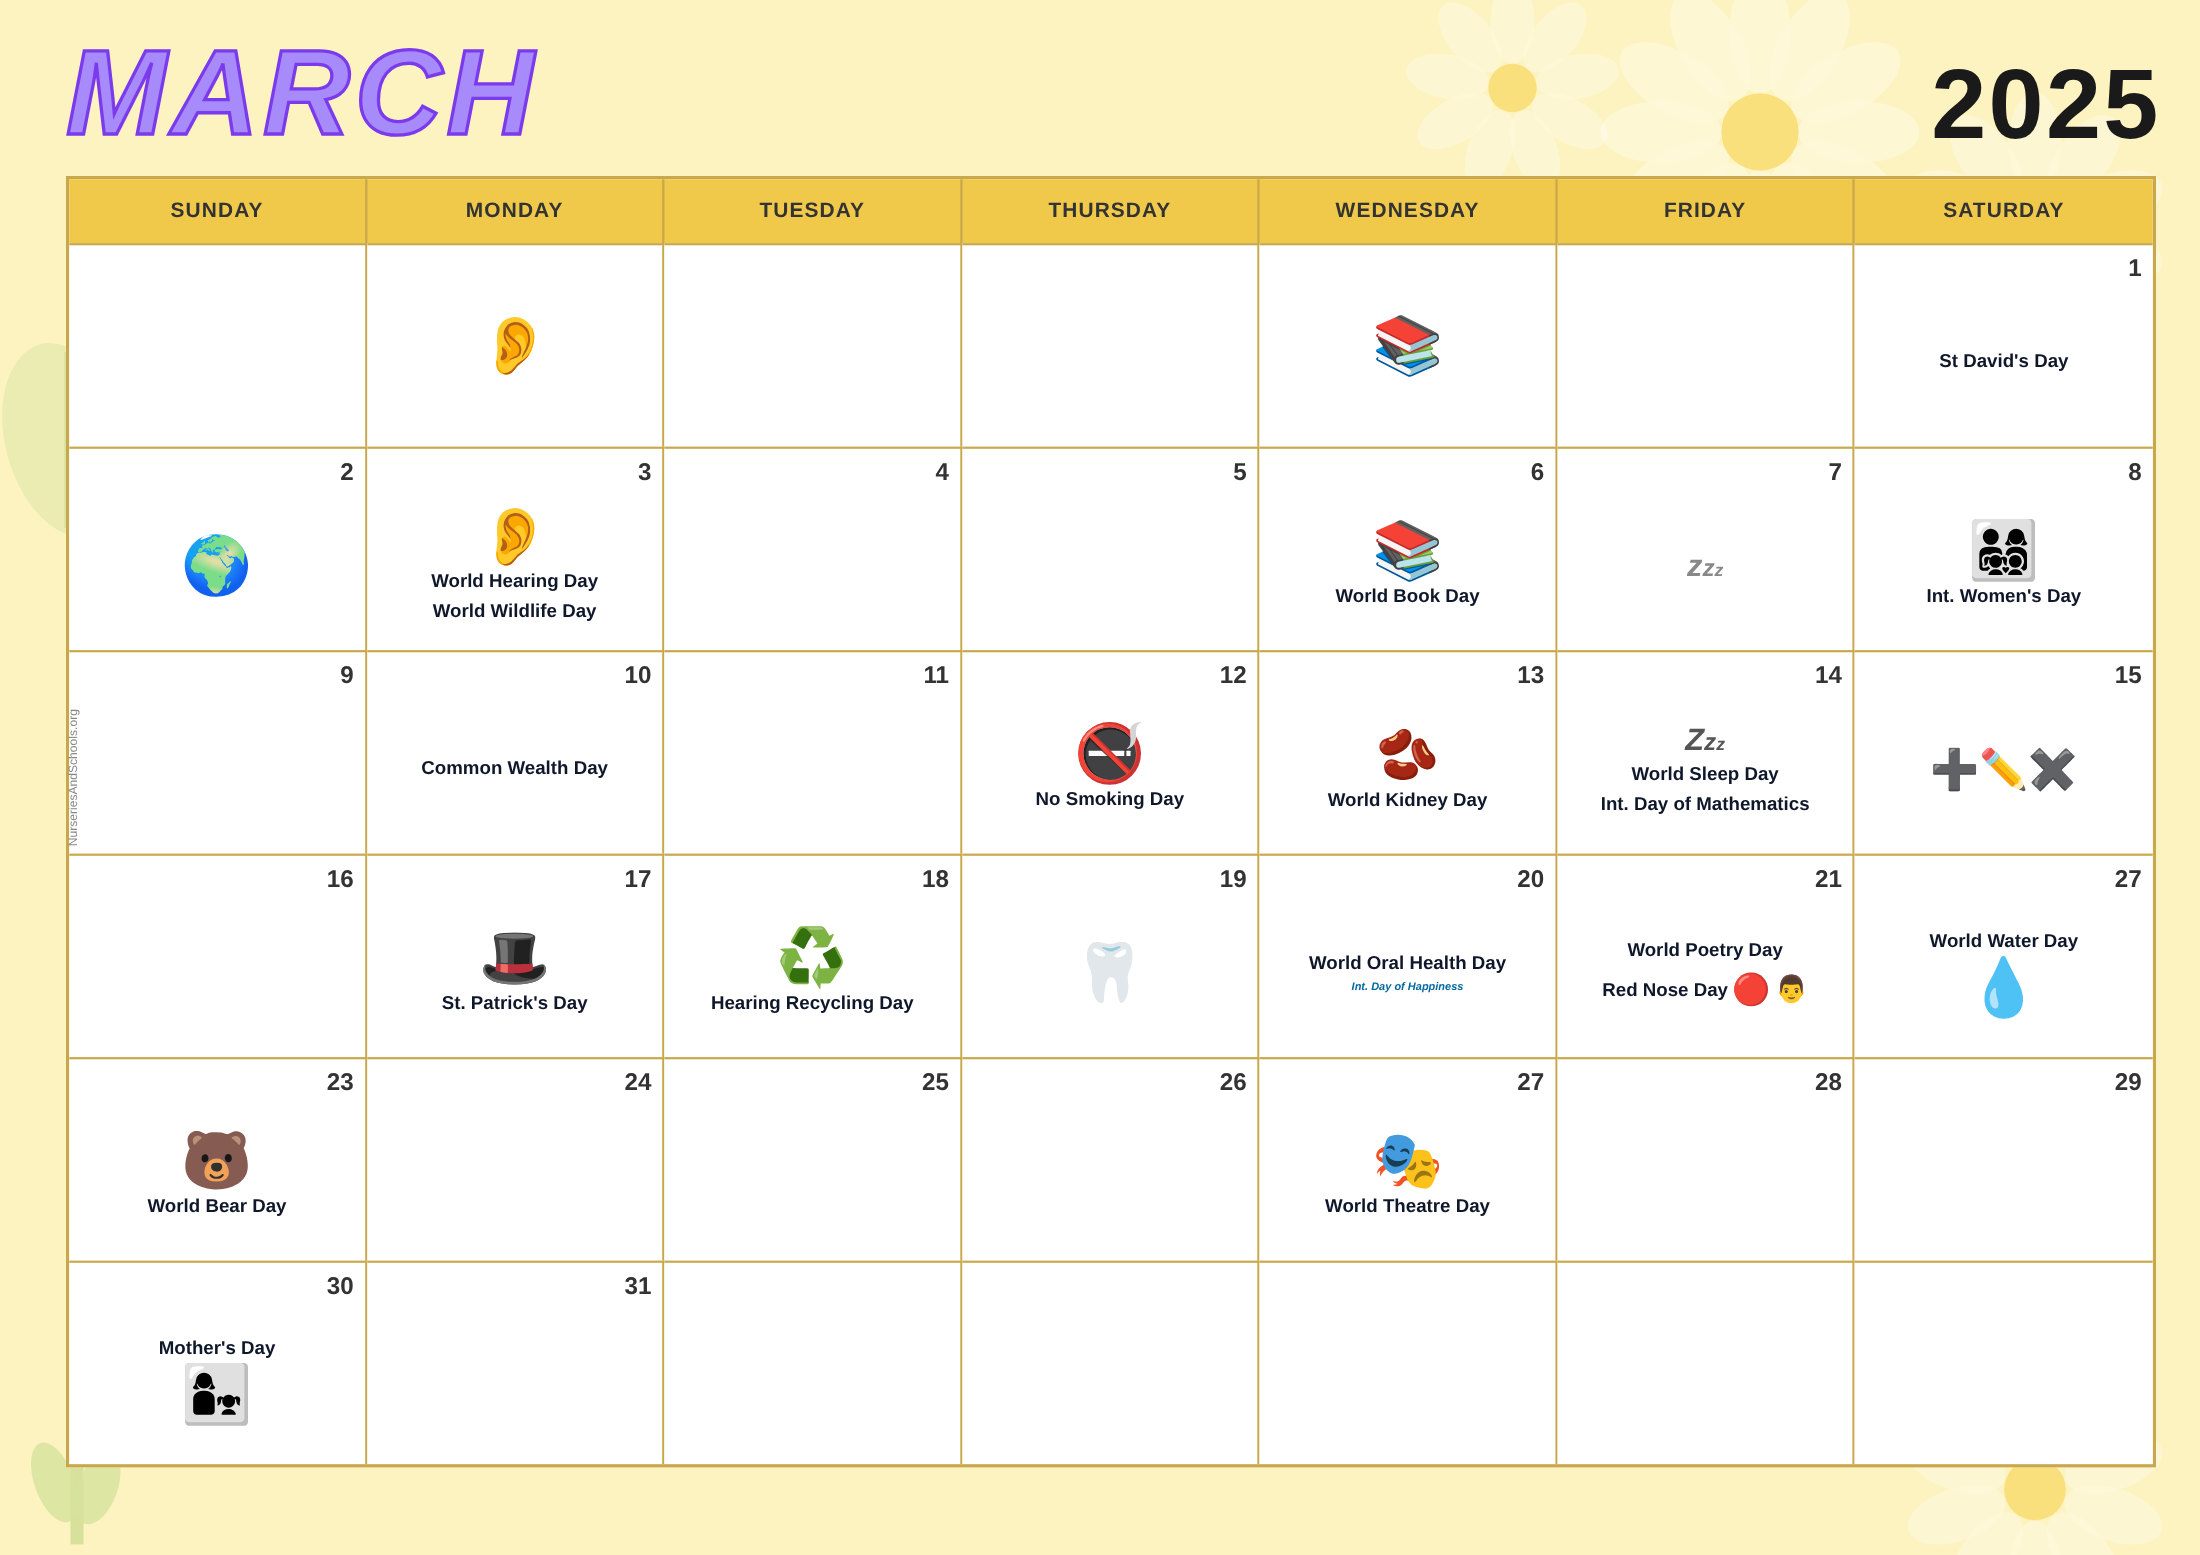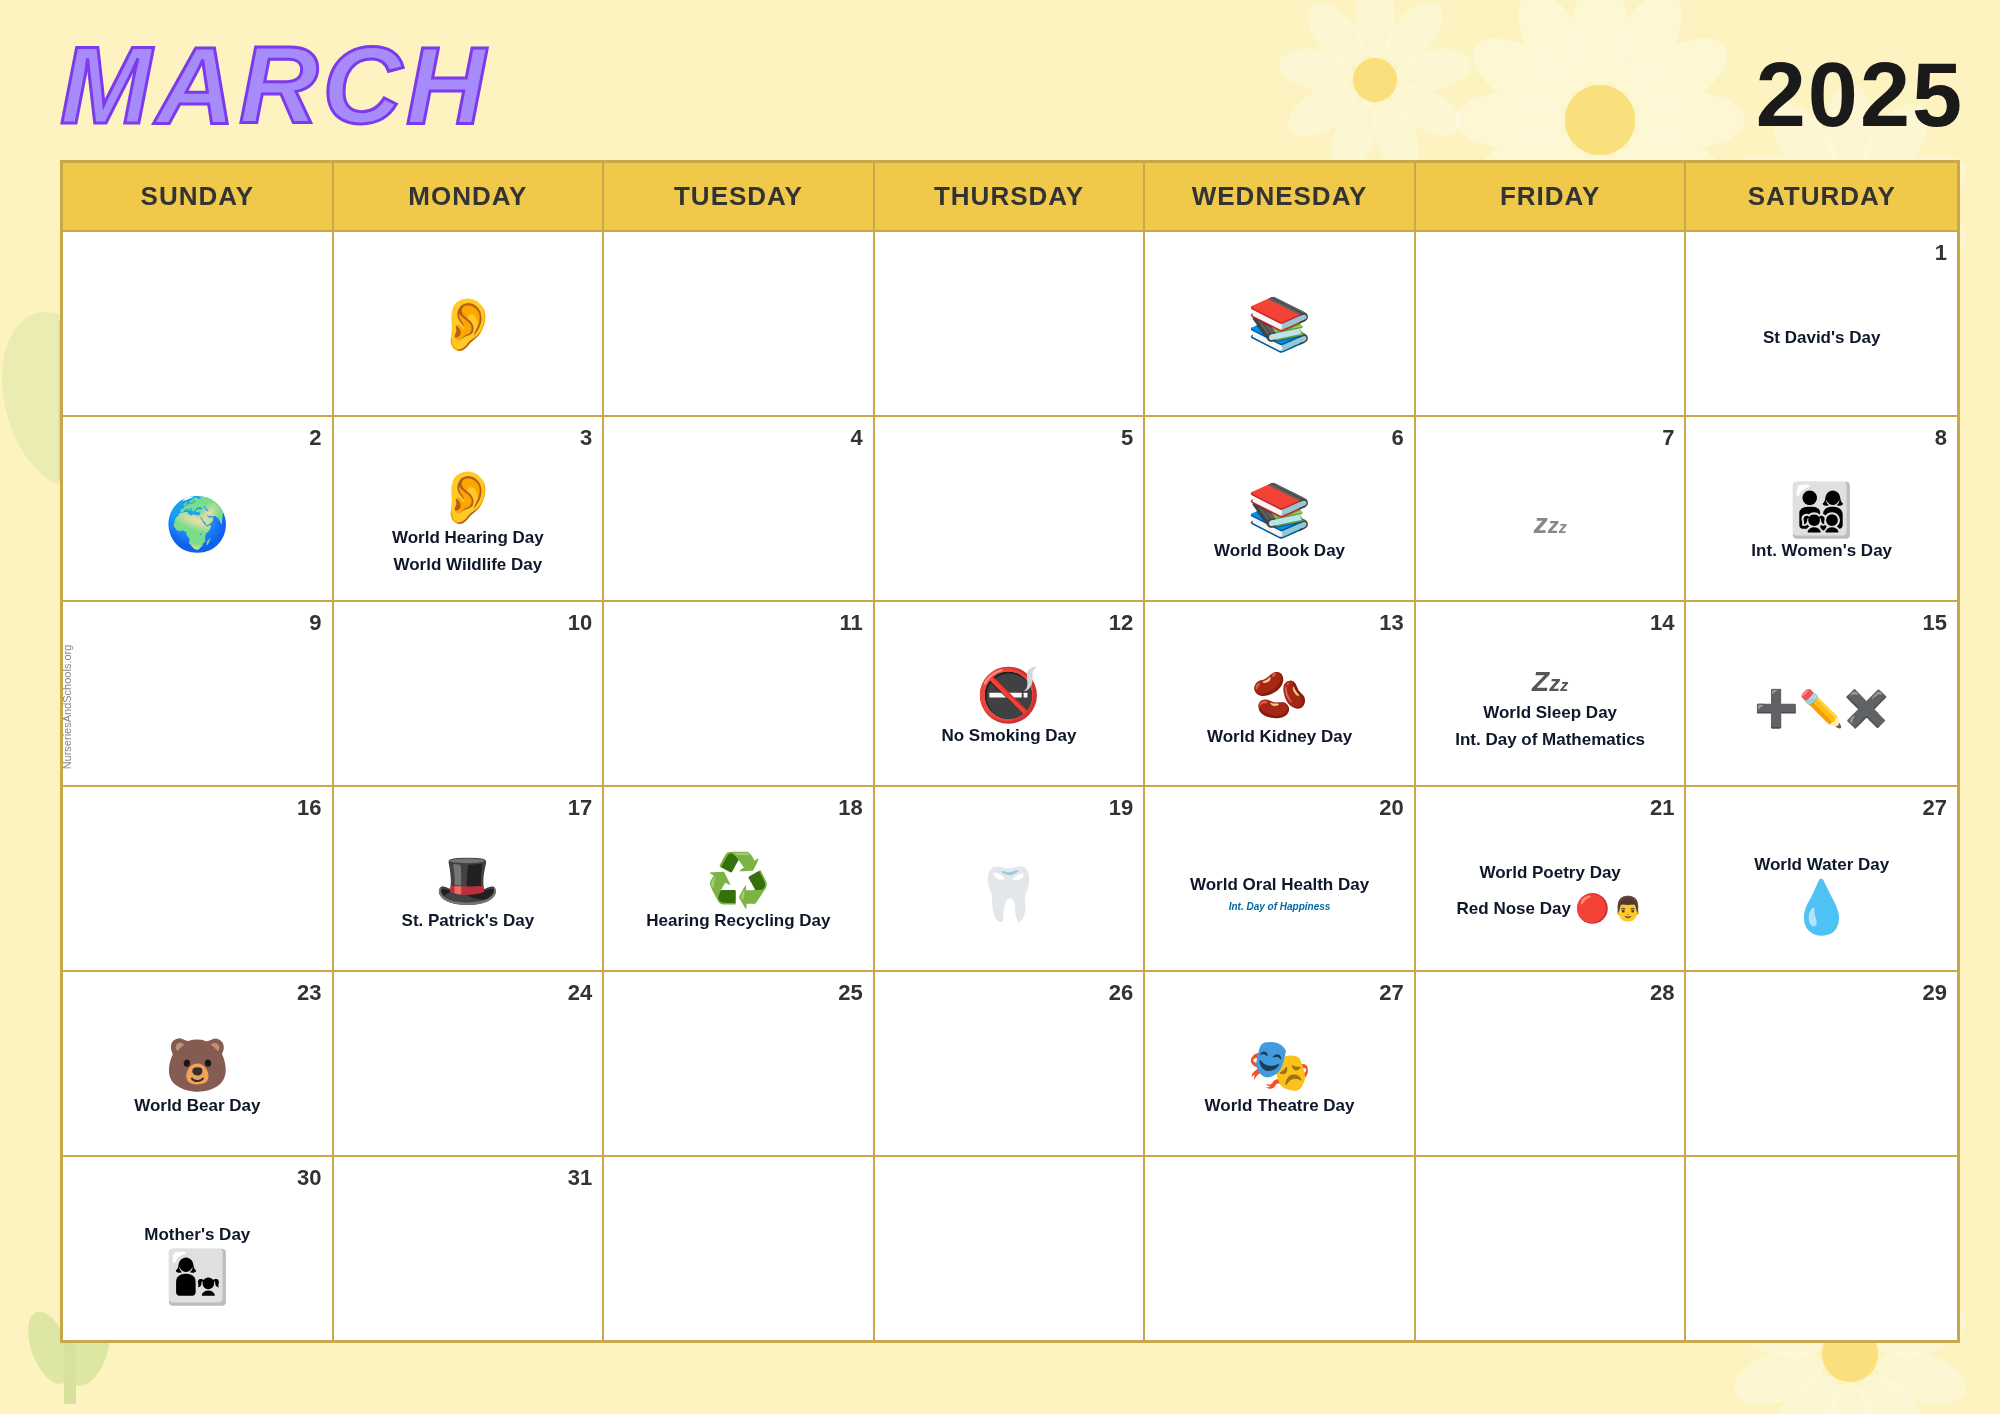--- a/index.html
+++ b/index.html
@@ -52,21 +52,21 @@
 
     .calendar-header-row {
       display: grid;
       grid-template-columns: repeat(7, 1fr);
       background: #f0c84a;
     }
 
     .cal-header-cell {
       padding: 18px 10px;
       text-align: center;
-      font-size: 26px;
+      font-size: 19px;
       font-weight: 900;
       color: #333;
       border-right: 2px solid #c8a84b;
       letter-spacing: 1px;
     }
     .cal-header-cell:last-child { border-right: none; }
 
     .calendar-body {
       display: grid;
       grid-template-columns: repeat(7, 1fr);
@@ -324,20 +324,23 @@
         <div class="cell-label">Int. Women's Day</div>
       </div>
     </div>
 
     <div class="cal-cell">
       <div class="cell-number">9</div>
     </div>
 
     <div class="cal-cell">
       <div class="cell-number">10</div>
+      <div class="cell-content">
+        <div class="cell-label">Common Wealth Day</div>
+      </div>
     </div>
 
     <div class="cal-cell">
       <div class="cell-number">11</div>
     </div>
 
     <div class="cal-cell">
       <div class="cell-number">12</div>
       <div class="cell-content">
         <div class="cell-icon">🚭</div>

